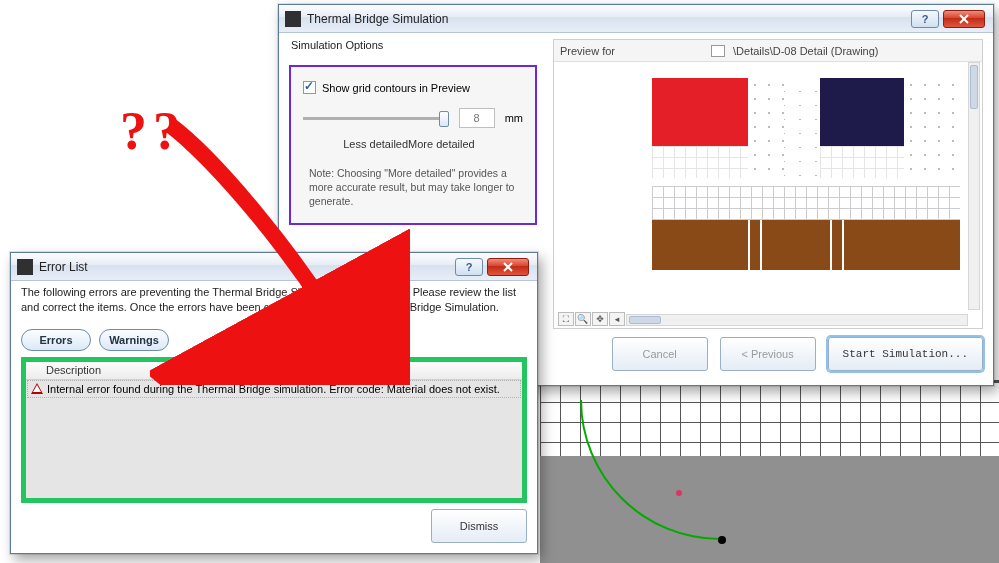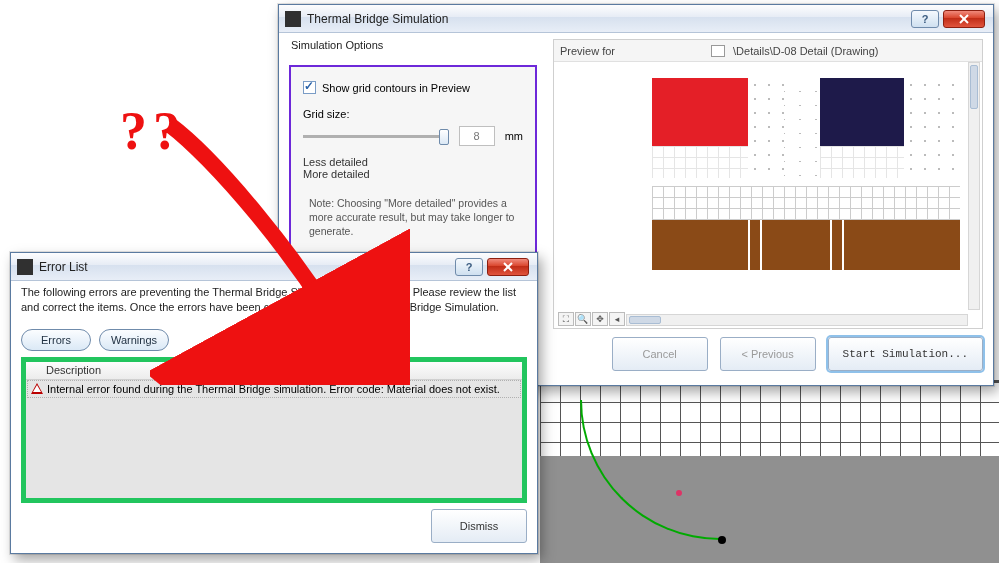--- a/index.html
+++ b/index.html
@@ -38,21 +38,21 @@
   .optbox { border:2px solid #6d28d9; background:#f6f6f6; padding:14px 12px 12px; }
   .chk-row { display:flex; align-items:center; gap:6px; margin-bottom:14px; }
   .chk { width:13px; height:13px; border:1px solid #7a9cc6; background:#fff; position:relative; }
   .chk.checked::after { content:"✓"; position:absolute; left:0; top:-3px; color:#2a62a8; font-size:12px; font-weight:bold; }
   .slider-row { display:flex; align-items:center; gap:10px; margin:6px 0 2px; }
   .slider-track { flex:1; height:3px; background:#b0b0b0; position:relative; }
   .slider-thumb { position:absolute; right:0; top:-6px; width:10px; height:16px; background:linear-gradient(#fff,#dbe8f5);
     border:1px solid #6f8bab; border-radius:2px; }
   .numbox { width:36px; height:20px; border:1px solid #bfbfbf; background:#fff; color:#777;
     display:flex; align-items:center; justify-content:center; }
-  .sl-labels { display:flex; justify-content:center; margin:10px 8px 0 0; color:#333;flex-direction:column; }
+  .sl-labels { display:flex; justify-content:center; margin:10px 8px 0 0; color:#333; }
   .note { margin:16px 6px 2px; color:#555; line-height:1.35; font-size:10.5px; }
 
   .preview-pane { position:absolute; left:264px; top:0; right:0; bottom:46px;
     border:1px solid #cfcfcf; background:#fff; }
   .preview-head { height:22px; border-bottom:1px solid #e0e0e0; display:flex; align-items:center;
     background:#f5f5f5; padding:0 6px; gap:8px; font-size:11px; color:#444; }
   .path-icon { width:14px; height:12px; border:1px solid #999; background:#fff; }
   .pv-body { position:absolute; inset:22px 14px 18px 2px; overflow:hidden; }
   .pv-scroll { position:absolute; top:22px; right:2px; bottom:18px; width:12px; background:#f0f0f0;
     border:1px solid #d6d6d6; }
@@ -88,21 +88,21 @@
     background:linear-gradient(#fff,#e4ecf5); color:#333; display:flex; align-items:center; justify-content:center; }
   .btn.disabled { color:#9a9a9a; }
   .btn.primary { box-shadow:0 0 0 2px #8fc1ea;font-family:Liberation Mono, monospace; }
 
   
   #errlist { left:10px; top:252px; width:528px; height:302px; }
   #errlist .inner { position:absolute; inset:32px 10px 10px 10px; }
   .intro { color:#222; line-height:1.35; margin-bottom:14px; }
   .tabbtns { display:flex; gap:8px; margin-bottom:6px; }
   .tabbtn { height:22px; width:70px; border:1px solid #6f8bab; border-radius:11px;
-    background:linear-gradient(#fbfdff,#dbe9f6); color:#234; display:flex; align-items:center; justify-content:center; }
+    background:linear-gradient(#fbfdff,#dbe9f6); color:#234; display:flex; align-items:center; justify-content:center;font-weight:bold; }
   .tbl { border:5px solid #22c55e; background:#e5e5e5; height:146px; }
   .tbl .hdr { height:18px; background:linear-gradient(#fdfdfd,#ececec); border-bottom:1px solid #d0d0d0;
     padding-left:20px; color:#333; display:flex; align-items:center; }
   .tbl .row { height:18px; display:flex; align-items:center; border:1px dotted #b0b0b0; margin:0 1px; }
   .tri-icon { width:0; height:0; border-left:6px solid transparent; border-right:6px solid transparent;
     border-bottom:11px solid #b00; margin:0 4px 0 3px; position:relative; }
   .tri-icon::after { content:""; position:absolute; left:-4px; top:2px; width:0; height:0;
     border-left:4px solid transparent; border-right:4px solid transparent; border-bottom:7px solid #fff; }
   #errlist .dismiss { position:absolute; right:0; bottom:0; }
 
@@ -136,21 +136,20 @@
   </div>
 
   <div class="content">
     <div class="sim-opts">
       <h4>Simulation Options</h4>
       <div class="optbox">
         <div class="chk-row">
           <span class="chk checked"></span>
           <span>Show grid contours in Preview</span>
         </div>
-        <div>Grid size:</div>
         <div class="slider-row">
           <div class="slider-track">
             <div class="slider-thumb"></div>
           </div>
           <div class="numbox">8</div>
           <span>mm</span>
         </div>
         <div class="sl-labels">
           <span>Less detailed</span>
           <span>More detailed</span>

